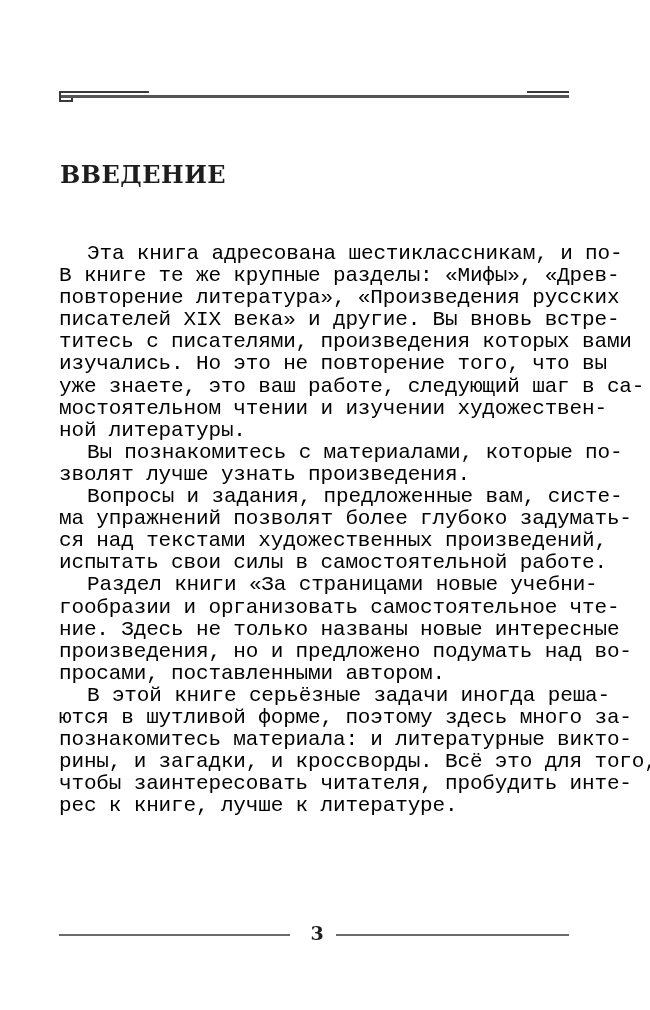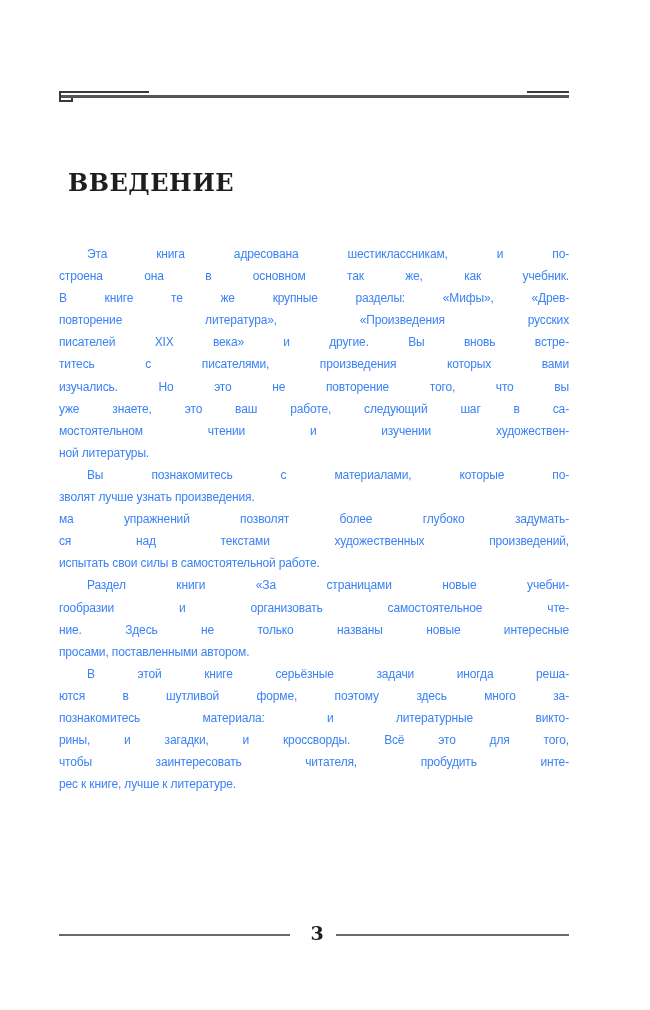--- a/index.html
+++ b/index.html
@@ -17,42 +17,42 @@
     }
     .header-rule {
       position: absolute;
       left: 0; top: 0; width: 650px; height: 110px;
     }
     .line { position: absolute; background: #3a3a3a; }
     .title {
       position: absolute;
       left: 60px;
       top: 160px;
-      margin: 8px;
+      margin: 0;
       font-family: "DejaVu Serif", serif;
       font-weight: bold;
       font-size: 24px;
       letter-spacing: 0.5px;
       color: #1e1e1e;
     }
     .body-text {
       position: absolute;
       left: 59px;
       top: 243px;
       width: 510px;
     }
     .line-row {
       height: 22.1px;
       line-height: 22.1px;
-      font-size: 12px;
+      font-size: 21px;
       white-space: nowrap;
       text-align: justify;
       text-align-last: justify;
-      font-family: Liberation Sans, sans-serif;
-      color: #3b82f6;
+      font-family: Liberation Mono, monospace;
+      color: #000000;
       letter-spacing: -0.15px;
     }
     .line-row.indent { padding-left: 28px; }
     .line-row.last { text-align-last: left; }
     .footer {
       position: absolute;
       left: 59px;
       top: 922px;
       width: 510px;
       height: 30px;
@@ -86,46 +86,47 @@
   <div class="line" style="left:71px; top:98px; width:2px; height:4px;"></div>
   <div class="line" style="left:527px; top:91px; width:42px; height:2px;"></div>
 </div>
 
 <h1 class="title">ВВЕДЕНИЕ</h1>
 
 <div class="body-text">
 
   <div>
     <div class="line-row indent">Эта книга адресована шестиклассникам, и по-</div>
-    <div class="line-row">строена она в основном так же, как учебник.</div>
     <div class="line-row">В книге те же крупные разделы: «Мифы», «Древ-</div>
     <div class="line-row">повторение литература», «Произведения русских</div>
     <div class="line-row">писателей XIX века» и другие. Вы вновь встре-</div>
     <div class="line-row">титесь с писателями, произведения которых вами</div>
     <div class="line-row">изучались. Но это не повторение того, что вы</div>
     <div class="line-row">уже знаете, это ваш работе, следующий шаг в са-</div>
     <div class="line-row">мостоятельном чтении и изучении художествен-</div>
     <div class="line-row last">ной литературы.</div>
   </div>
 
   <div>
     <div class="line-row indent">Вы познакомитесь с материалами, которые по-</div>
     <div class="line-row last">зволят лучше узнать произведения.</div>
   </div>
 
   <div>
+    <div class="line-row indent">Вопросы и задания, предложенные вам, систе-</div>
     <div class="line-row">ма упражнений позволят более глубоко задумать-</div>
     <div class="line-row">ся над текстами художественных произведений,</div>
     <div class="line-row last">испытать свои силы в самостоятельной работе.</div>
   </div>
 
   <div>
     <div class="line-row indent">Раздел книги «За страницами новые учебни-</div>
     <div class="line-row">гообразии и организовать самостоятельное чте-</div>
     <div class="line-row">ние. Здесь не только названы новые интересные</div>
+    <div class="line-row">произведения, но и предложено подумать над во-</div>
     <div class="line-row last">просами, поставленными автором.</div>
   </div>
 
   <div>
     <div class="line-row indent">В этой книге серьёзные задачи иногда реша-</div>
     <div class="line-row">ются в шутливой форме, поэтому здесь много за-</div>
     <div class="line-row">познакомитесь материала: и литературные викто-</div>
     <div class="line-row">рины, и загадки, и кроссворды. Всё это для того,</div>
     <div class="line-row">чтобы заинтересовать читателя, пробудить инте-</div>
     <div class="line-row last">рес к книге, лучше к литературе.</div>

